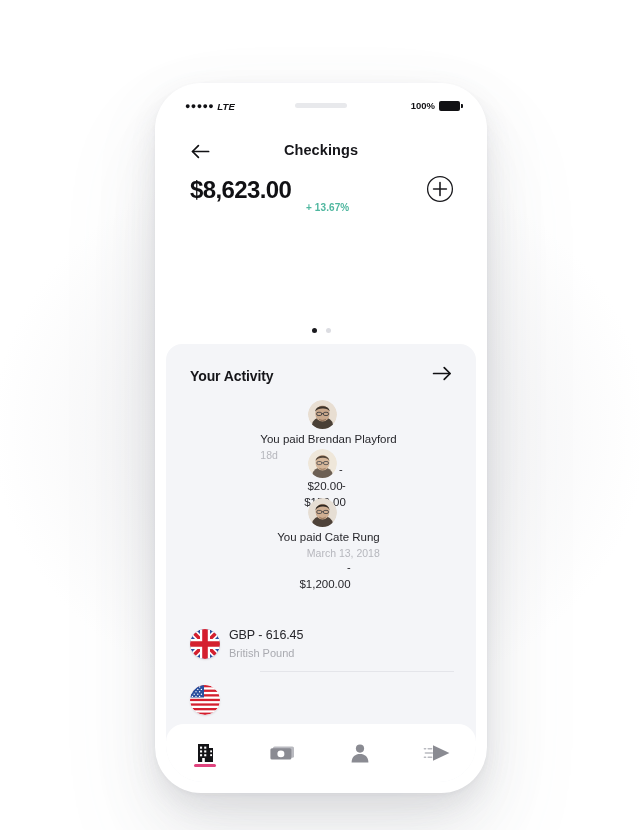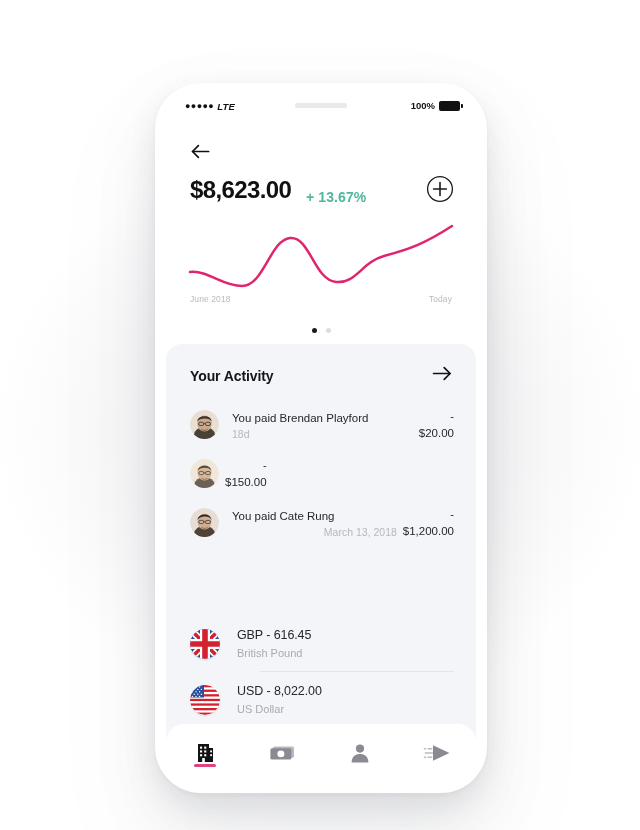--- a/index.html
+++ b/index.html
@@ -176,22 +176,22 @@
     left: 24px;
     top: 3px;
     font-size: 24px;
     font-weight: bold;
     color: #111114;
     letter-spacing: -0.6px;
   }
   .balance-change {
     position: absolute;
     left: 140px;
-    top: 16px;
-    font-size: 14px;
+    top: 29px;
+    font-size: 10px;
     font-weight: bold;
     color: #4fb79f;
     letter-spacing: 0.1px;
   }
   .add-circle {
     position: absolute;
     right: 22px;
     top: 2px;
     width: 28px;
     height: 28px;
@@ -267,20 +267,21 @@
     top: 56px;
     width: 310px;
   }
   .txn-row {
     position: relative;
     height: 49px;
     margin-left: 24px;
     margin-right: 22px;
     display: flex;
     align-items: center;
+    flex-direction: column;
   }
   .avatar {
     width: 29px;
     height: 29px;
     border-radius: 50%;
     flex: 0 0 29px;
     overflow: hidden;
     position: relative;
   }
   .avatar svg { display: block; }
@@ -337,21 +338,21 @@
   .flag {
     width: 30px;
     height: 30px;
     border-radius: 50%;
     flex: 0 0 30px;
     overflow: hidden;
     box-shadow: 0 1px 2px rgba(0,0,0,0.10);
   }
   .flag svg { display: block; }
   .cur-text {
-    margin-left: 17px;
+    margin-left: 9px;
     flex: 1 1 auto;
     padding-right: 22px;
   }
   .cur-amount {
     font-size: 12.5px;
     color: #26262b;
     line-height: 16px;
     letter-spacing: -0.1px;
   }
   .cur-name {
@@ -423,40 +424,34 @@
       </div>
     </div>
 
     <div class="topbar">
       <div class="back-btn">
         <svg width="19" height="15" viewBox="0 0 19 15">
           <path d="M1.6 7.5 H17.6" stroke="#111114" stroke-width="1.7" stroke-linecap="round" fill="none"></path>
           <path d="M7.4 1.6 L1.5 7.5 L7.4 13.4" stroke="#111114" stroke-width="1.7" stroke-linecap="round" stroke-linejoin="round" fill="none"></path>
         </svg>
       </div>
+      <div class="screen-title">Checkings</div>
     </div>
 
     <div class="balance-row">
       <div class="balance-amount">$8,623.00</div>
       <div class="balance-change">+ 13.67%</div>
       <div class="add-circle">
         <svg width="28" height="28" viewBox="0 0 28 28">
           <circle cx="14" cy="14" r="12.4" fill="none" stroke="#1a1a1e" stroke-width="1.3"></circle>
           <path d="M14 7.6 V20.4 M7.6 14 H20.4" stroke="#1a1a1e" stroke-width="1.6" stroke-linecap="round"></path>
         </svg>
       </div>
     </div>
 
-    <div class="chart-wrap">
-      <svg width="310" height="110" viewBox="0 0 310 110">
-        <path d="M24,62 C42,60 56,76 76,76 C98,76 104,30 124,28 C144,26 148,70 170,72 C190,74 196,52 218,46 C244,39 258,34 286,16" fill="none" stroke="#e0246d" stroke-width="2.5" stroke-linecap="round" stroke-linejoin="round"></path>
-      </svg>
-      <div class="chart-label left">June 2018</div>
-      <div class="chart-label right">Today</div>
-    </div>
 
     <div class="page-dots">
       <span class="pdot active"></span>
       <span class="pdot"></span>
     </div>
 
     <div class="sheet">
 
       <div class="section-head" style="top:22px;">
         <span class="section-title">Your Activity</span>
@@ -597,24 +592,20 @@
                   <circle cx="4.2" cy="9.2" r="0.7"></circle>
                     <circle cx="7.8" cy="9.2" r="0.7"></circle>
                     <circle cx="11.4" cy="9.2" r="0.7"></circle>
                   <circle cx="2.4" cy="11.4" r="0.7"></circle>
                     <circle cx="6" cy="11.4" r="0.7"></circle>
                     <circle cx="9.6" cy="11.4" r="0.7"></circle>
                 </g>
               </g>
             </svg>
           </span>
-          <span class="cur-text">
-            <span class="cur-amount" style="display:block;">USD - 8,022.00</span>
-            <span class="cur-name">US Dollar</span>
-          </span>
           <span class="cur-divider"></span>
         </div>
 
       </div>
 
       <div class="bottom-nav">
 
         <div class="nav-item">
           <svg width="22" height="24" viewBox="0 0 22 24">
             <path d="M4 3 H15 V21 H4 Z" fill="#131316"></path>

